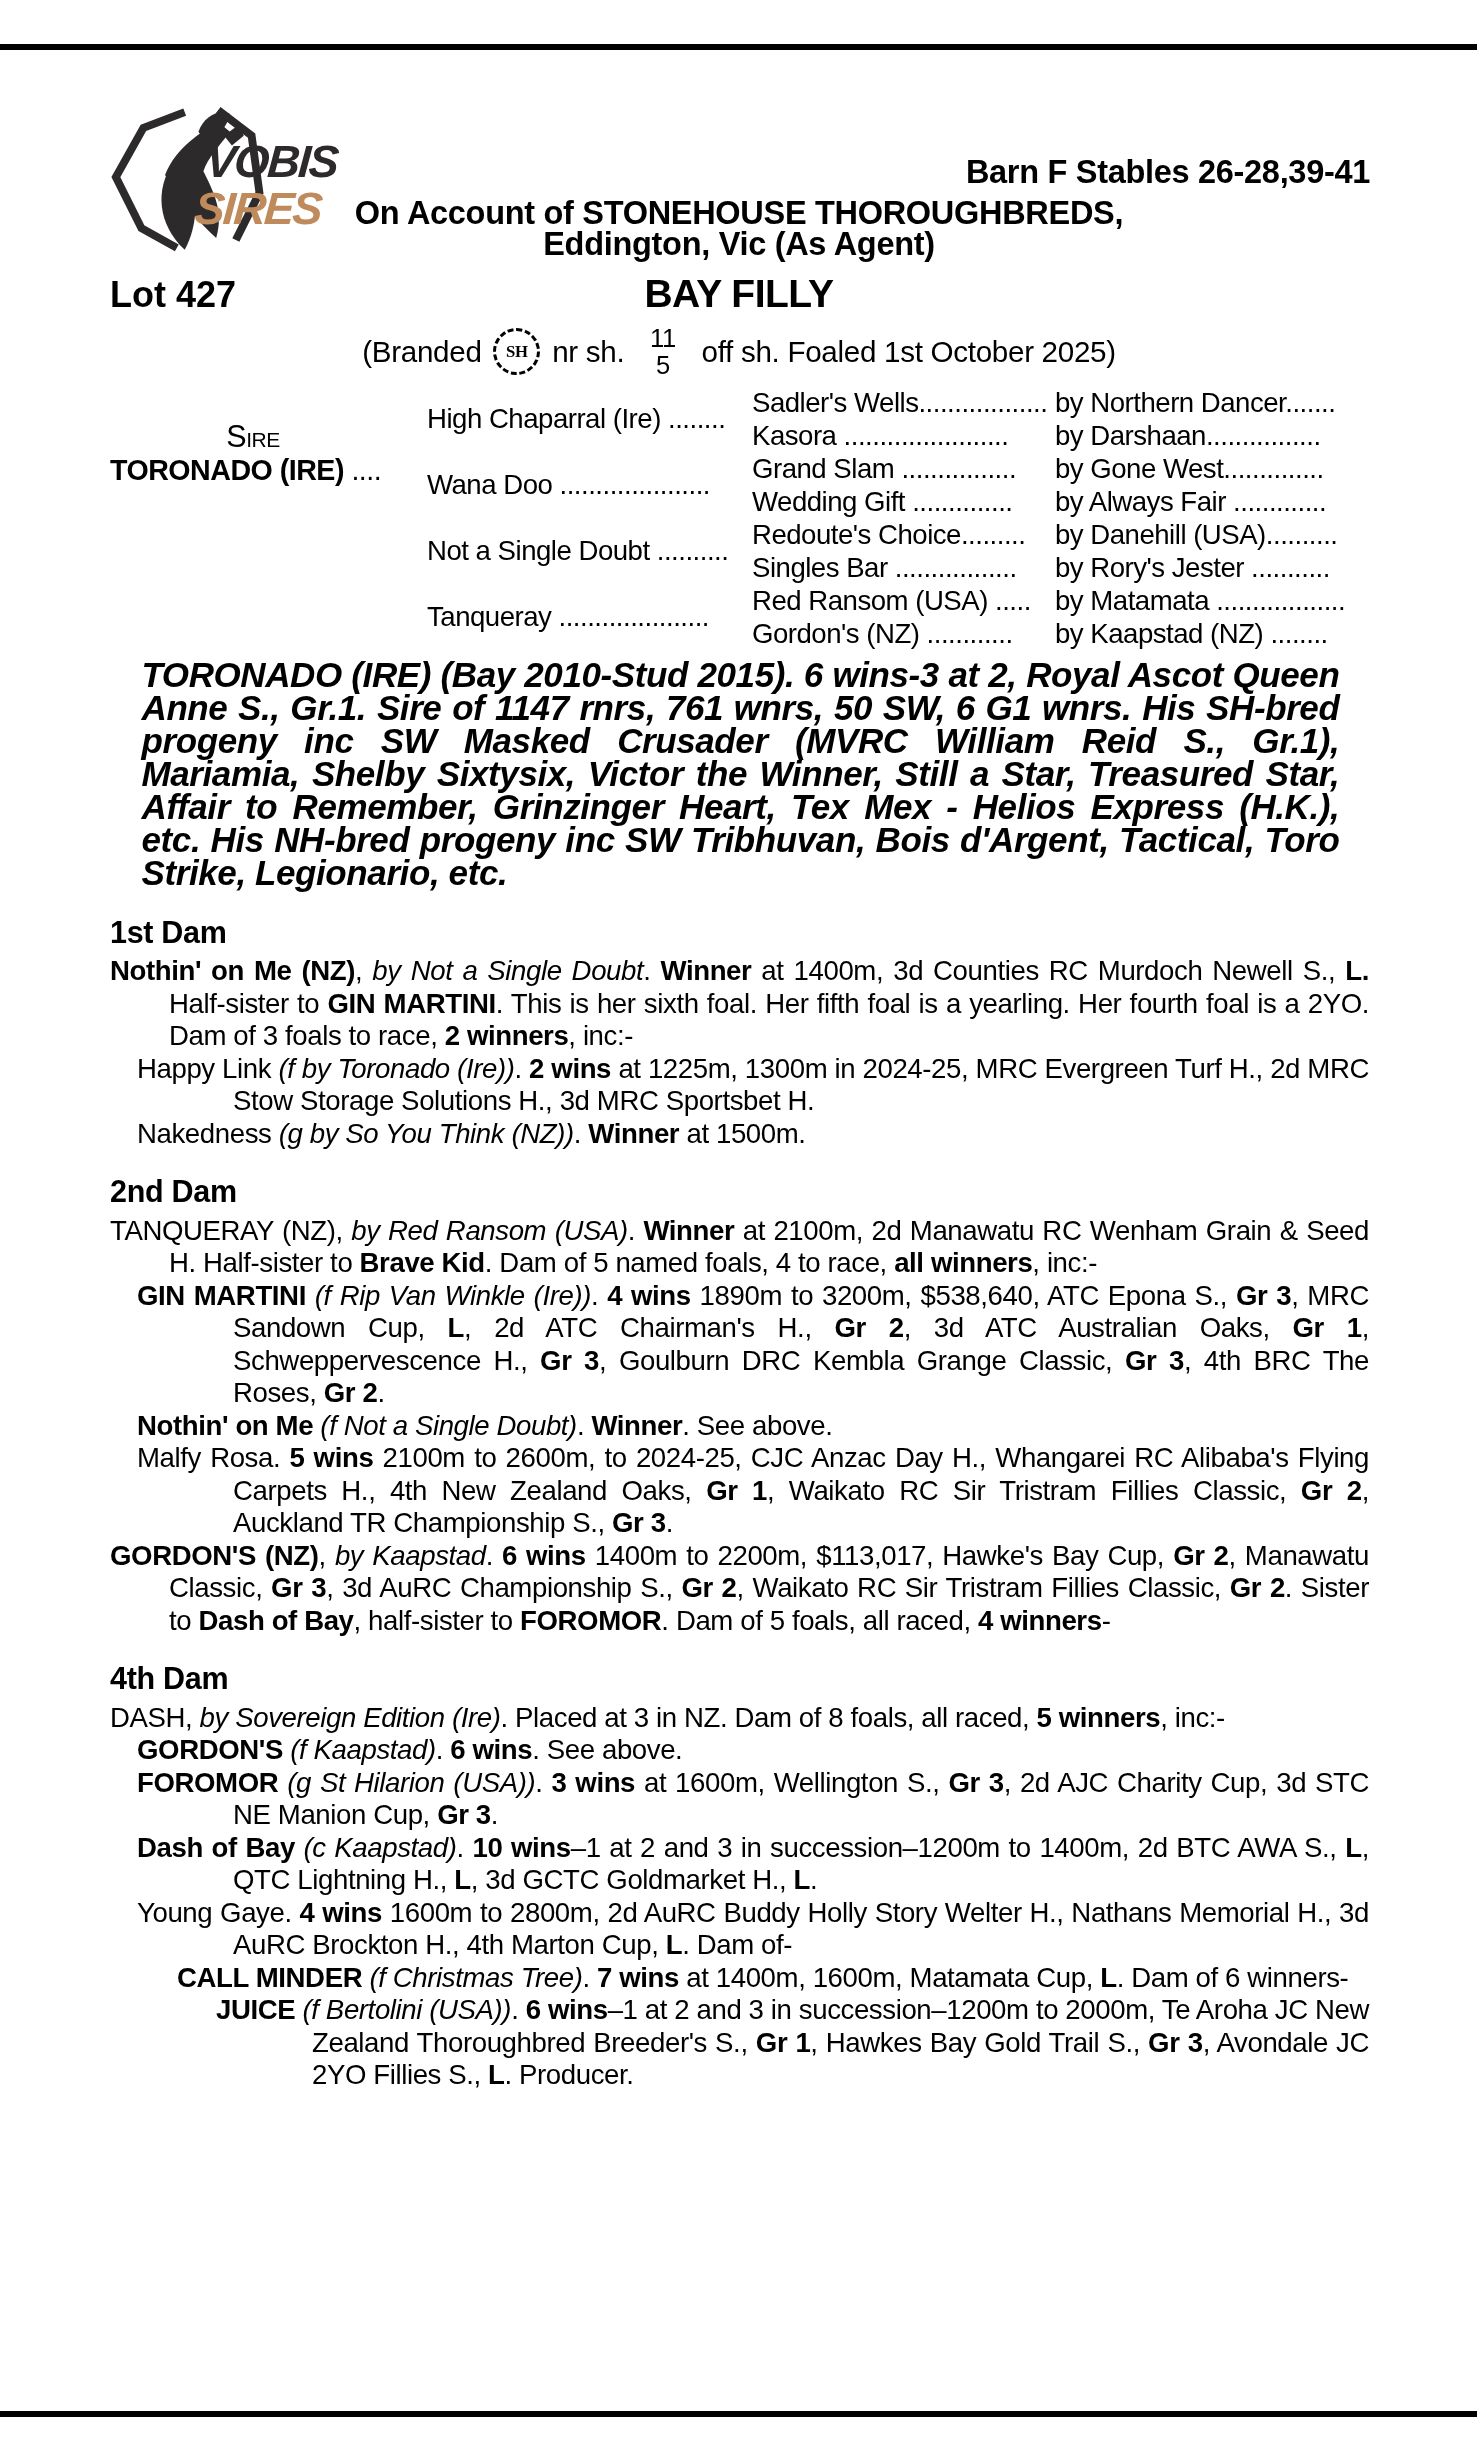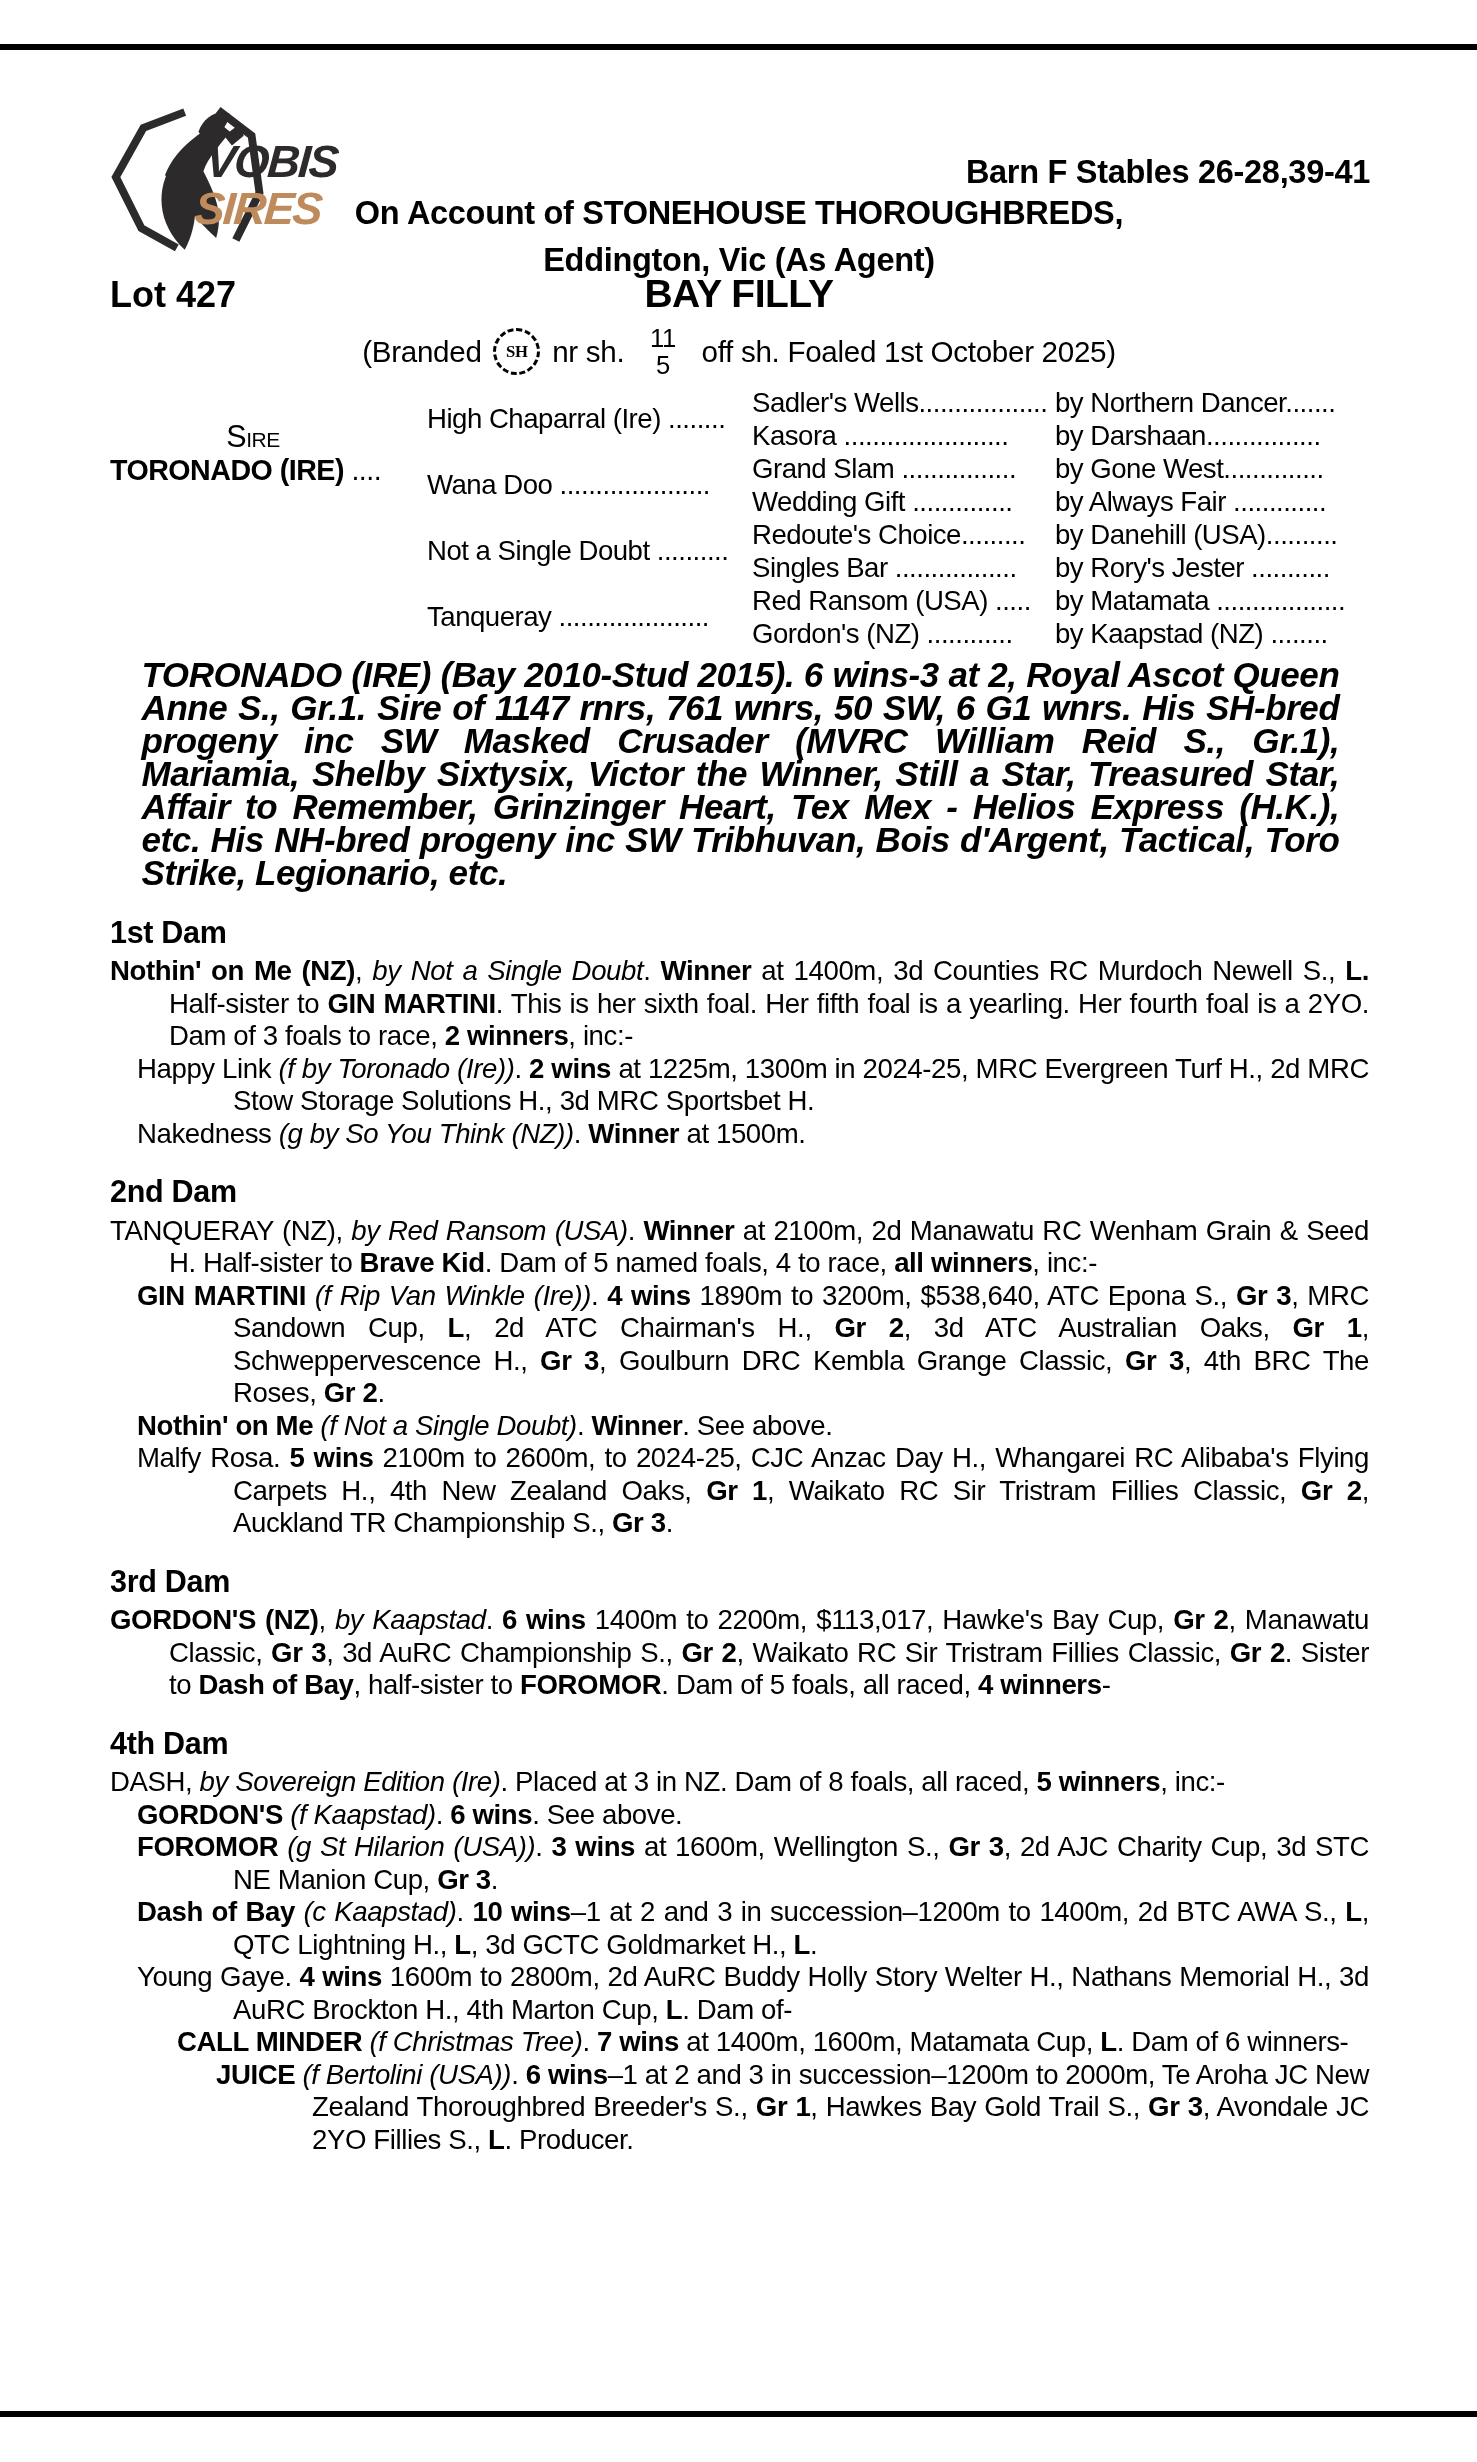--- a/index.html
+++ b/index.html
@@ -10,21 +10,21 @@
     position:relative; overflow:hidden;
   }
   .rule { position:absolute; left:0; width:1478px; height:5.9px; background:#000; }
   .rule-top { top:44px; }
   .rule-bottom { top:2411px; }
 
   
   .logo { position:absolute; left:108px; top:102px; width:238px; height:154px; }
   .hdr-barn { position:absolute; right:108px; top:154px; font-size:32.5px; font-weight:bold; letter-spacing:-0.3px; }
   .hdr-account { position:absolute; left:0; right:0; top:195px; text-align:center; font-size:32.5px; font-weight:bold; letter-spacing:-0.3px; }
-  .hdr-town { position:absolute; left:0; right:0; top:242px; text-align:center; font-size:32.5px; font-weight:bold; letter-spacing:-0.3px; }
+  .hdr-town { position:absolute; left:0; right:0; top:226px; text-align:center; font-size:32.5px; font-weight:bold; letter-spacing:-0.3px; }
   .hdr-lot { position:absolute; left:110px; top:274px; font-size:36px; font-weight:bold; }
   .hdr-title { position:absolute; left:0; right:0; top:272px; text-align:center; font-size:39px; font-weight:bold; letter-spacing:-0.5px; }
   .hdr-brand-line {
     position:absolute; left:0; right:0; top:317px; height:69px;
     display:flex; justify-content:center; align-items:center; gap:11.8px;
     font-size:29.6px; letter-spacing:-0.3px;
   }
   .brand-mark {
     width:41px; height:41px; border:3px dashed #000; border-radius:50%;
     display:inline-flex; align-items:center; justify-content:center;
@@ -141,21 +141,20 @@
   <div class="para L0"><span style="font-weight: bold;">Nothin' on Me (NZ)</span><span>, </span><span style="font-style: italic;">by Not a Single Doubt</span><span>. </span><span style="font-weight: bold;">Winner</span><span> at 1400m, 3d Counties RC Murdoch Newell S., </span><span style="font-weight: bold;">L.</span><span> Half-sister to </span><span style="font-weight: bold;">GIN MARTINI</span><span>. This is her sixth foal. Her fifth foal is a yearling. Her fourth foal is a 2YO. Dam of 3 foals to race, </span><span style="font-weight: bold;">2 winners</span><span>, inc:-</span></div>
   <div class="para L1"><span>Happy Link </span><span style="font-style: italic;">(f by Toronado (Ire))</span><span>. </span><span style="font-weight: bold;">2 wins</span><span> at 1225m, 1300m in 2024-25, MRC Evergreen Turf H., 2d MRC Stow Storage Solutions H., 3d MRC Sportsbet H.</span></div>
   <div class="para L1"><span>Nakedness </span><span style="font-style: italic;">(g by So You Think (NZ))</span><span>. </span><span style="font-weight: bold;">Winner</span><span> at 1500m.</span></div>
 
   <h2 class="dam-h">2nd Dam</h2>
   <div class="para L0"><span>TANQUERAY (NZ), </span><span style="font-style: italic;">by Red Ransom (USA)</span><span>. </span><span style="font-weight: bold;">Winner</span><span> at 2100m, 2d Manawatu RC Wenham Grain &amp; Seed H. Half-sister to </span><span style="font-weight: bold;">Brave Kid</span><span>. Dam of 5 named foals, 4 to race, </span><span style="font-weight: bold;">all winners</span><span>, inc:-</span></div>
   <div class="para L1"><span style="font-weight: bold;">GIN MARTINI </span><span style="font-style: italic;">(f Rip Van Winkle (Ire))</span><span>. </span><span style="font-weight: bold;">4 wins</span><span> 1890m to 3200m, $538,640, ATC Epona S., </span><span style="font-weight: bold;">Gr 3</span><span>, MRC Sandown Cup, </span><span style="font-weight: bold;">L</span><span>, 2d ATC Chairman's H., </span><span style="font-weight: bold;">Gr 2</span><span>, 3d ATC Australian Oaks, </span><span style="font-weight: bold;">Gr 1</span><span>, Schweppervescence H., </span><span style="font-weight: bold;">Gr 3</span><span>, Goulburn DRC Kembla Grange Classic, </span><span style="font-weight: bold;">Gr 3</span><span>, 4th BRC The Roses, </span><span style="font-weight: bold;">Gr 2</span><span>.</span></div>
   <div class="para L1"><span style="font-weight: bold;">Nothin' on Me </span><span style="font-style: italic;">(f Not a Single Doubt)</span><span>. </span><span style="font-weight: bold;">Winner</span><span>. See above.</span></div>
   <div class="para L1"><span>Malfy Rosa. </span><span style="font-weight: bold;">5 wins</span><span> 2100m to 2600m, to 2024-25, CJC Anzac Day H., Whangarei RC Alibaba's Flying Carpets H., 4th New Zealand Oaks, </span><span style="font-weight: bold;">Gr 1</span><span>, Waikato RC Sir Tristram Fillies Classic, </span><span style="font-weight: bold;">Gr 2</span><span>, Auckland TR Championship S., </span><span style="font-weight: bold;">Gr 3</span><span>.</span></div>
 
-  <h2 class="dam-h">3rd Dam</h2>
   <div class="para L0"><span style="font-weight: bold;">GORDON'S (NZ)</span><span>, </span><span style="font-style: italic;">by Kaapstad</span><span>. </span><span style="font-weight: bold;">6 wins</span><span> 1400m to 2200m, $113,017, Hawke's Bay Cup, </span><span style="font-weight: bold;">Gr 2</span><span>, Manawatu Classic, </span><span style="font-weight: bold;">Gr 3</span><span>, 3d AuRC Championship S., </span><span style="font-weight: bold;">Gr 2</span><span>, Waikato RC Sir Tristram Fillies Classic, </span><span style="font-weight: bold;">Gr 2</span><span>. Sister to </span><span style="font-weight: bold;">Dash of Bay</span><span>, half-sister to </span><span style="font-weight: bold;">FOROMOR</span><span>. Dam of 5 foals, all raced, </span><span style="font-weight: bold;">4 winners</span><span>-</span></div>
 
   <h2 class="dam-h">4th Dam</h2>
   <div class="para L0"><span>DASH, </span><span style="font-style: italic;">by Sovereign Edition (Ire)</span><span>. Placed at 3 in NZ. Dam of 8 foals, all raced, </span><span style="font-weight: bold;">5 winners</span><span>, inc:-</span></div>
   <div class="para L1"><span style="font-weight: bold;">GORDON'S </span><span style="font-style: italic;">(f Kaapstad)</span><span>. </span><span style="font-weight: bold;">6 wins</span><span>. See above.</span></div>
   <div class="para L1"><span style="font-weight: bold;">FOROMOR </span><span style="font-style: italic;">(g St Hilarion (USA))</span><span>. </span><span style="font-weight: bold;">3 wins</span><span> at 1600m, Wellington S., </span><span style="font-weight: bold;">Gr 3</span><span>, 2d AJC Charity Cup, 3d STC NE Manion Cup, </span><span style="font-weight: bold;">Gr 3</span><span>.</span></div>
   <div class="para L1"><span style="font-weight: bold;">Dash of Bay </span><span style="font-style: italic;">(c Kaapstad)</span><span>. </span><span style="font-weight: bold;">10 wins</span><span>–1 at 2 and 3 in succession–1200m to 1400m, 2d BTC AWA S., </span><span style="font-weight: bold;">L</span><span>, QTC Lightning H., </span><span style="font-weight: bold;">L</span><span>, 3d GCTC Goldmarket H., </span><span style="font-weight: bold;">L</span><span>.</span></div>
   <div class="para L1"><span>Young Gaye. </span><span style="font-weight: bold;">4 wins</span><span> 1600m to 2800m, 2d AuRC Buddy Holly Story Welter H., Nathans Memorial H., 3d AuRC Brockton H., 4th Marton Cup, </span><span style="font-weight: bold;">L</span><span>. Dam of-</span></div>
   <div class="para L2"><span style="font-weight: bold;">CALL MINDER </span><span style="font-style: italic;">(f Christmas Tree)</span><span>. </span><span style="font-weight: bold;">7 wins</span><span> at 1400m, 1600m, Matamata Cup, </span><span style="font-weight: bold;">L</span><span>. Dam of 6 winners-</span></div>
   <div class="para L3"><span style="font-weight: bold;">JUICE </span><span style="font-style: italic;">(f Bertolini (USA))</span><span>. </span><span style="font-weight: bold;">6 wins</span><span>–1 at 2 and 3 in succession–1200m to 2000m, Te Aroha JC New Zealand Thoroughbred Breeder's S., </span><span style="font-weight: bold;">Gr 1</span><span>, Hawkes Bay Gold Trail S., </span><span style="font-weight: bold;">Gr 3</span><span>, Avondale JC 2YO Fillies S., </span><span style="font-weight: bold;">L</span><span>. Producer.</span></div>

